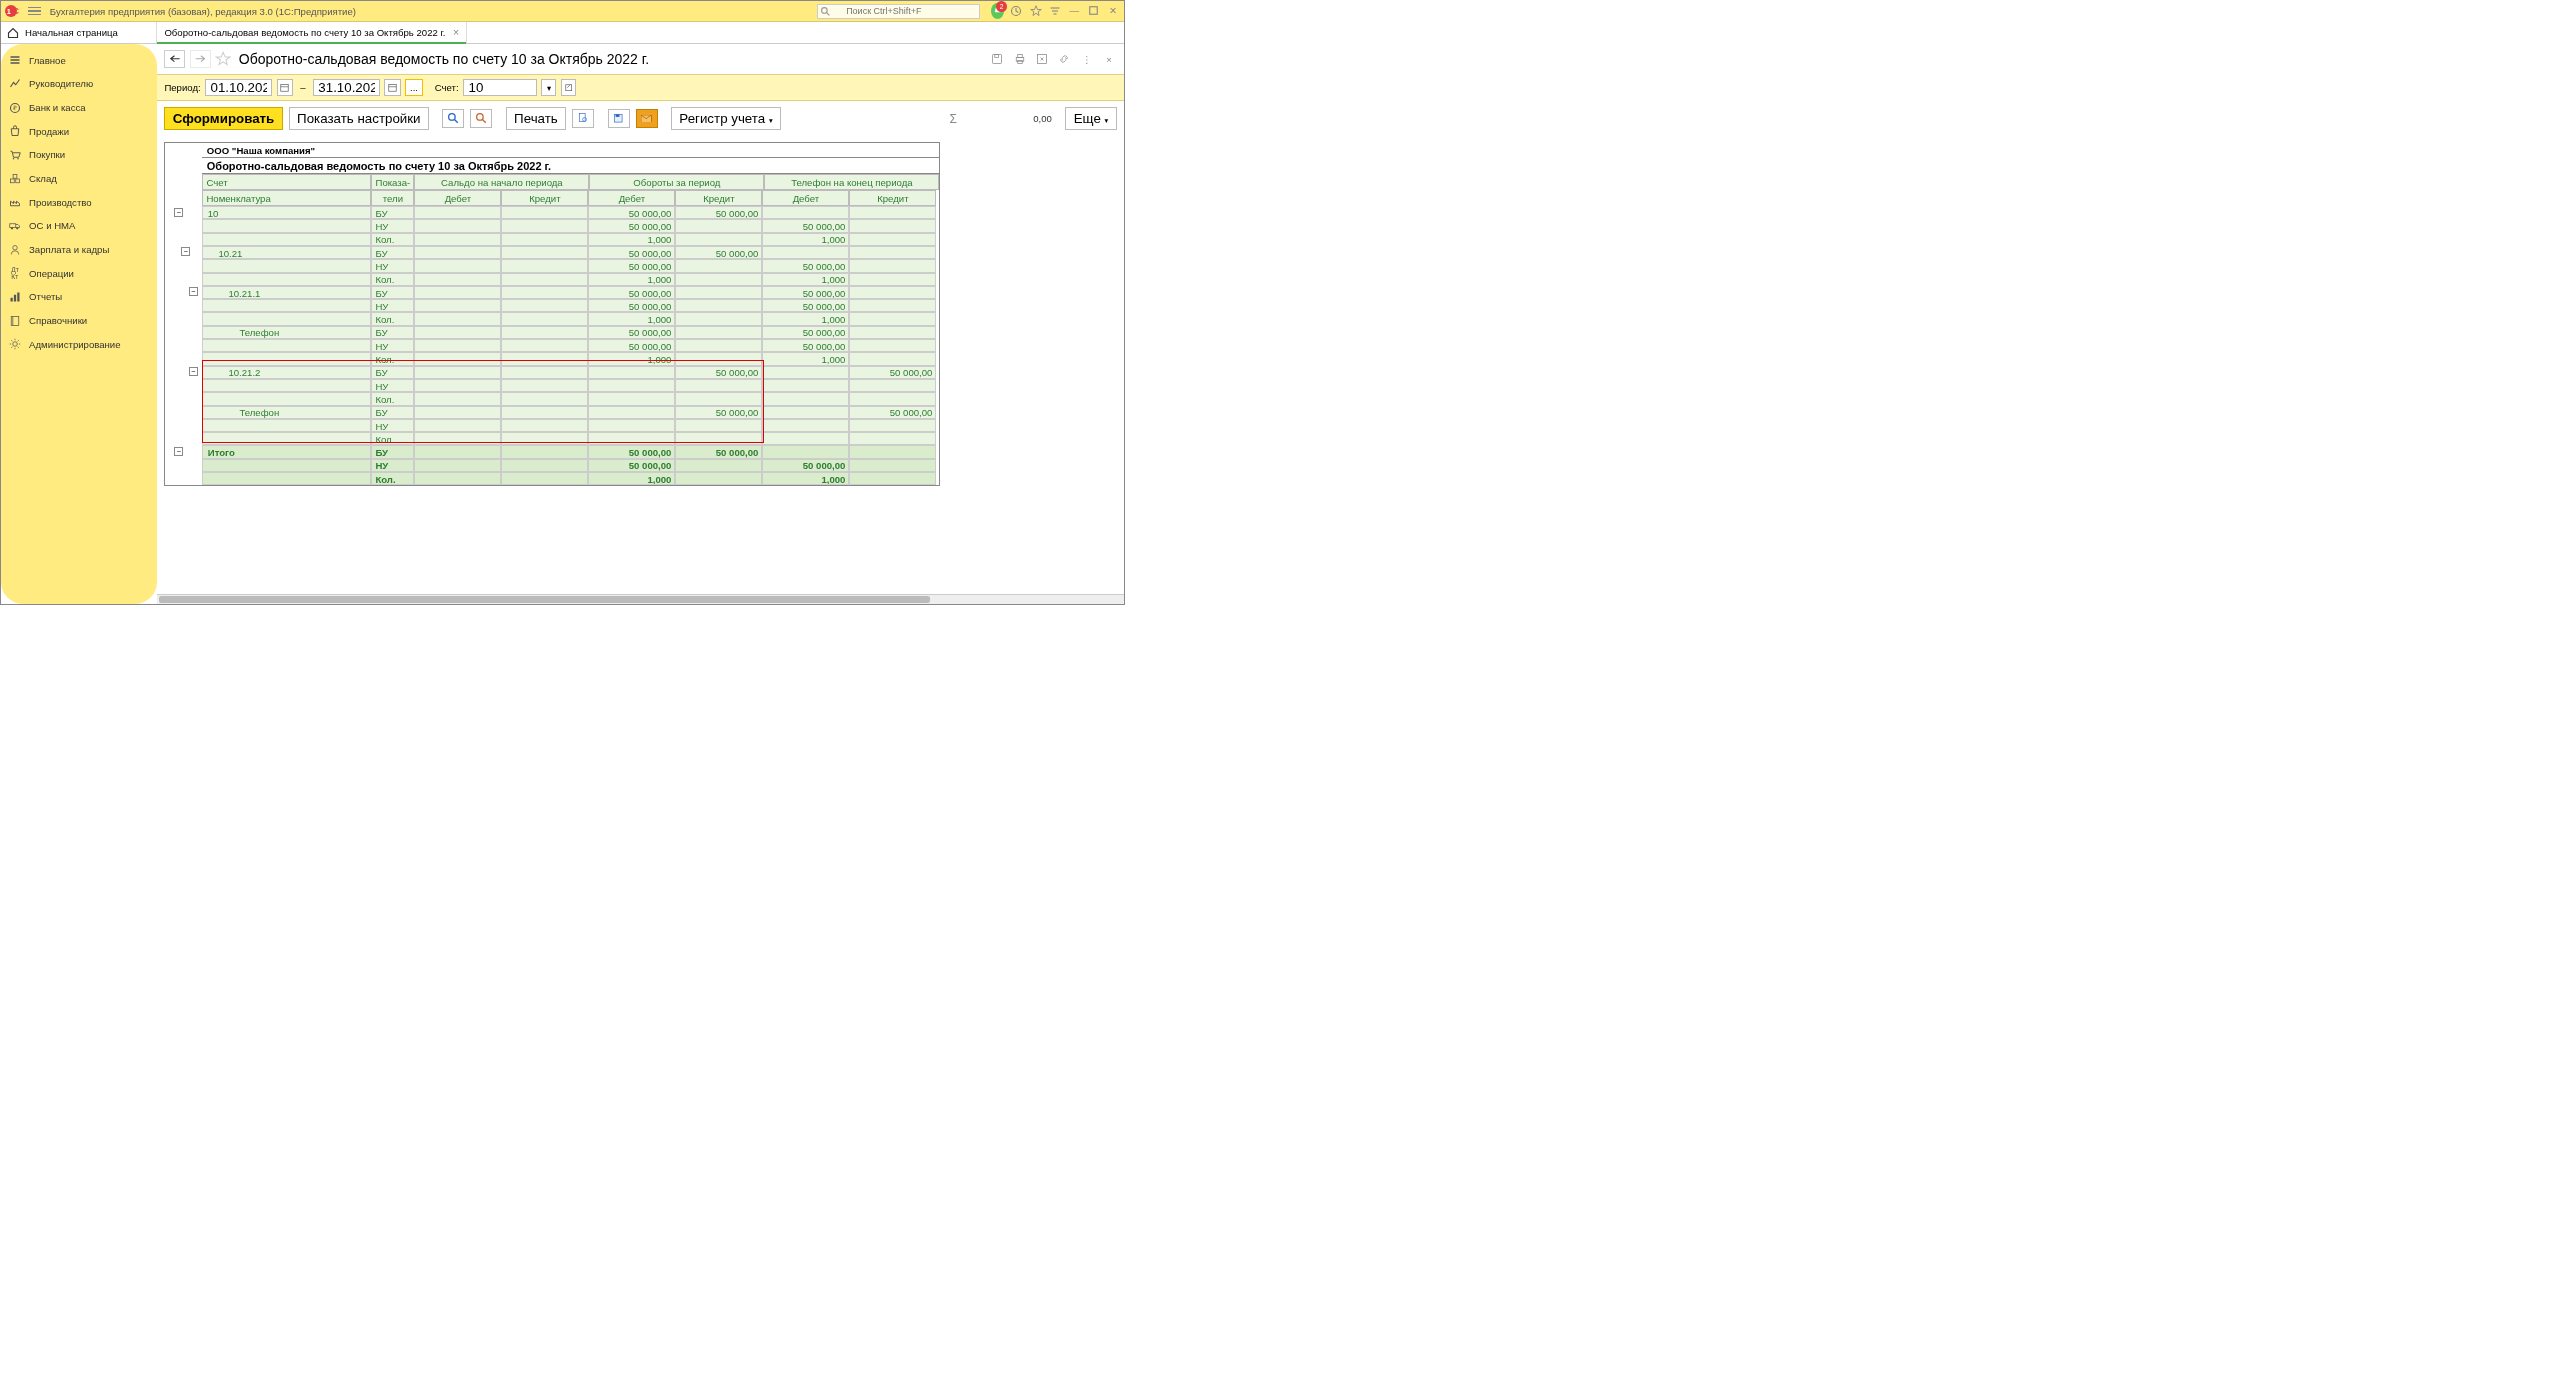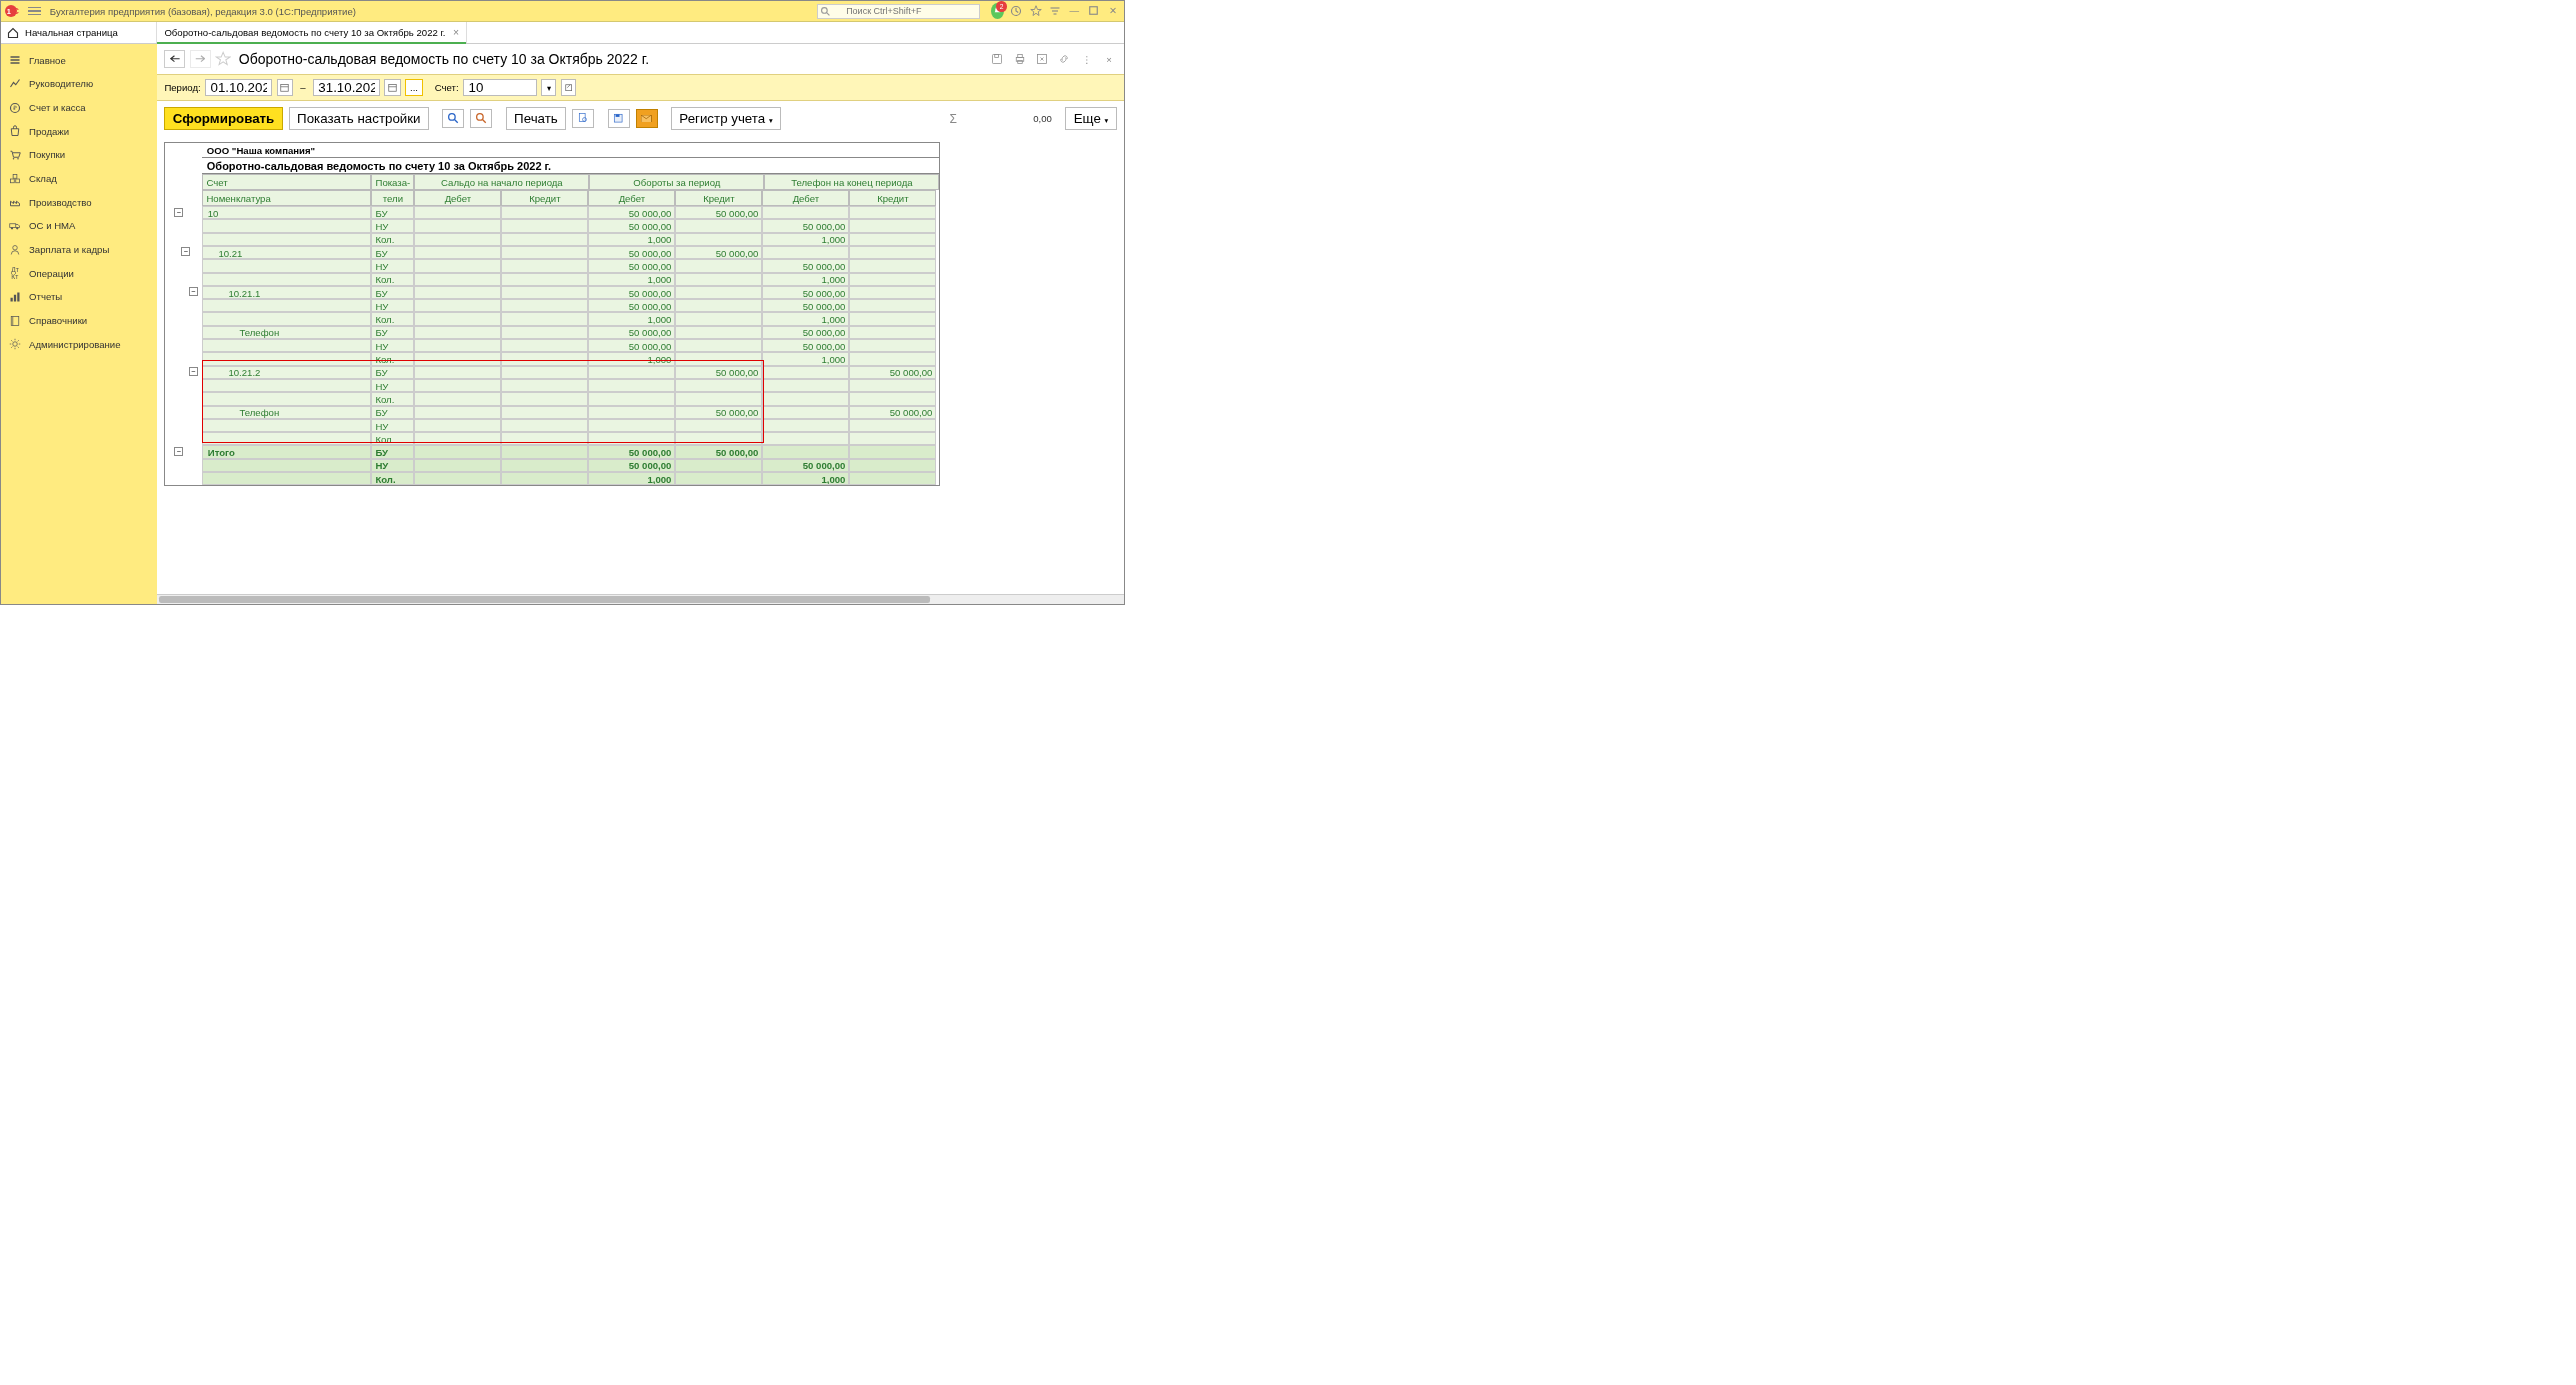--- a/index.html
+++ b/index.html
@@ -26,21 +26,21 @@
 
   
   .tabs-row { height: 22px; display: flex; border-bottom: 0.7px solid #ccc; background: #fff; }
   .home-tab { width: 156px; display: flex; align-items: center; padding: 0 6px; gap: 6px; border-right: 0.7px solid #ddd; }
   .report-tab { display: flex; align-items: center; padding: 0 7.4px; gap: 4.4px; border-right: 0.7px solid #ddd; position: relative; }
   .report-tab.active::after { content: ""; position: absolute; bottom: -0.7px; left: 0; right: 0; height: 1.5px; background: #4caf50; }
   .close-x { color: #888; cursor: pointer; font-size: 10.4px; margin-left: 3px; }
 
   
   .body { flex: 1; display: flex; overflow: hidden; }
-  .sidebar { width: 156px; background: #ffeb80; padding: 4.4px 0; overflow-y: auto; }
+  .sidebar { width: 156px; background: #ffeb80; padding: 4.4px 0; overflow-y: auto; border-radius: 22px; }
   .side-item { display: flex; align-items: center; gap: 7.4px; padding: 5.2px 7.4px; color: #333; cursor: pointer; }
   .side-ico { width: 13.3px; height: 13.3px; display: flex; align-items: center; justify-content: center; color: #555; }
 
   .main { flex: 1; display: flex; flex-direction: column; overflow: hidden; background: #fff; }
   .page-head { display: flex; align-items: center; padding: 6px 7.4px; gap: 4.4px; }
   .nav-btn { width: 21px; height: 18px; border: 0.7px solid #ccc; background: #fff; display: flex; align-items: center; justify-content: center; cursor: pointer; }
   .star-ico { width: 16.3px; height: 16.3px; color: #ccc; }
   .page-title { font-size: 14px; font-weight: normal; margin-left: 3px; }
   .head-right { margin-left: auto; display: flex; gap: 7.4px; align-items: center; }
   .head-ico { width: 15px; height: 15px; color: #888; cursor: pointer; display: flex; align-items: center; justify-content: center; }
@@ -175,21 +175,21 @@
           </span>
           <span>Руководителю</span>
         </div>
         <div class="side-item">
           <span class="side-ico">
             <svg width="12" height="12" viewBox="0 0 16 16" style="font-size:13px">
               <circle cx="8" cy="8" r="6" stroke="#555" fill="none" stroke-width="1.5"></circle>
               <text x="8" y="11" text-anchor="middle" font-size="8" fill="#555">₽</text>
             </svg>
           </span>
-          <span>Счет и касса</span>
+          <span>Банк и касса</span>
         </div>
         <div class="side-item">
           <span class="side-ico">
             <svg width="12" height="12" viewBox="0 0 16 16">
               <path d="M3 5h10l-1 9H4z M6 5V3a2 2 0 014 0v2" stroke="#555" fill="none" stroke-width="1.3"></path>
             </svg>
           </span>
           <span>Продажи</span>
         </div>
         <div class="side-item">

